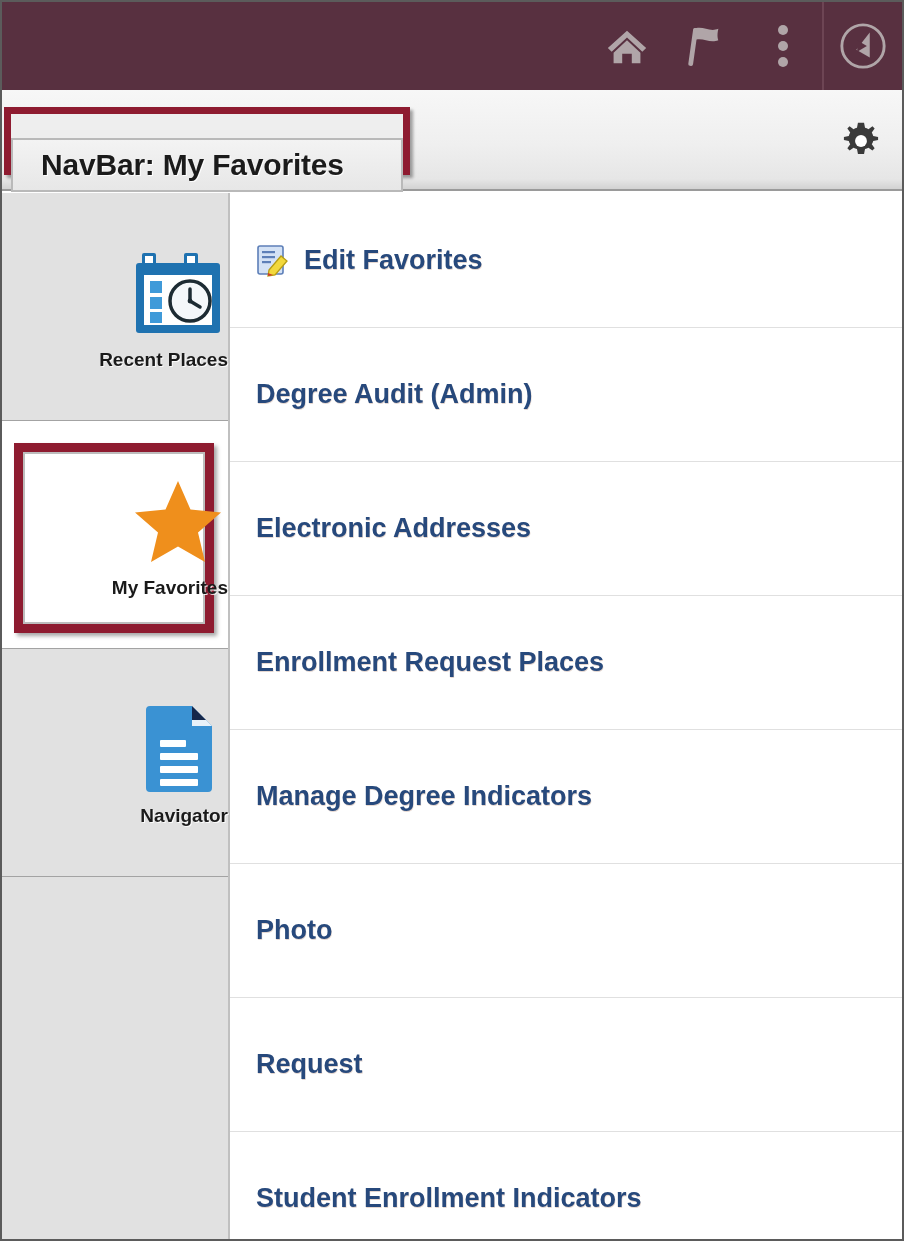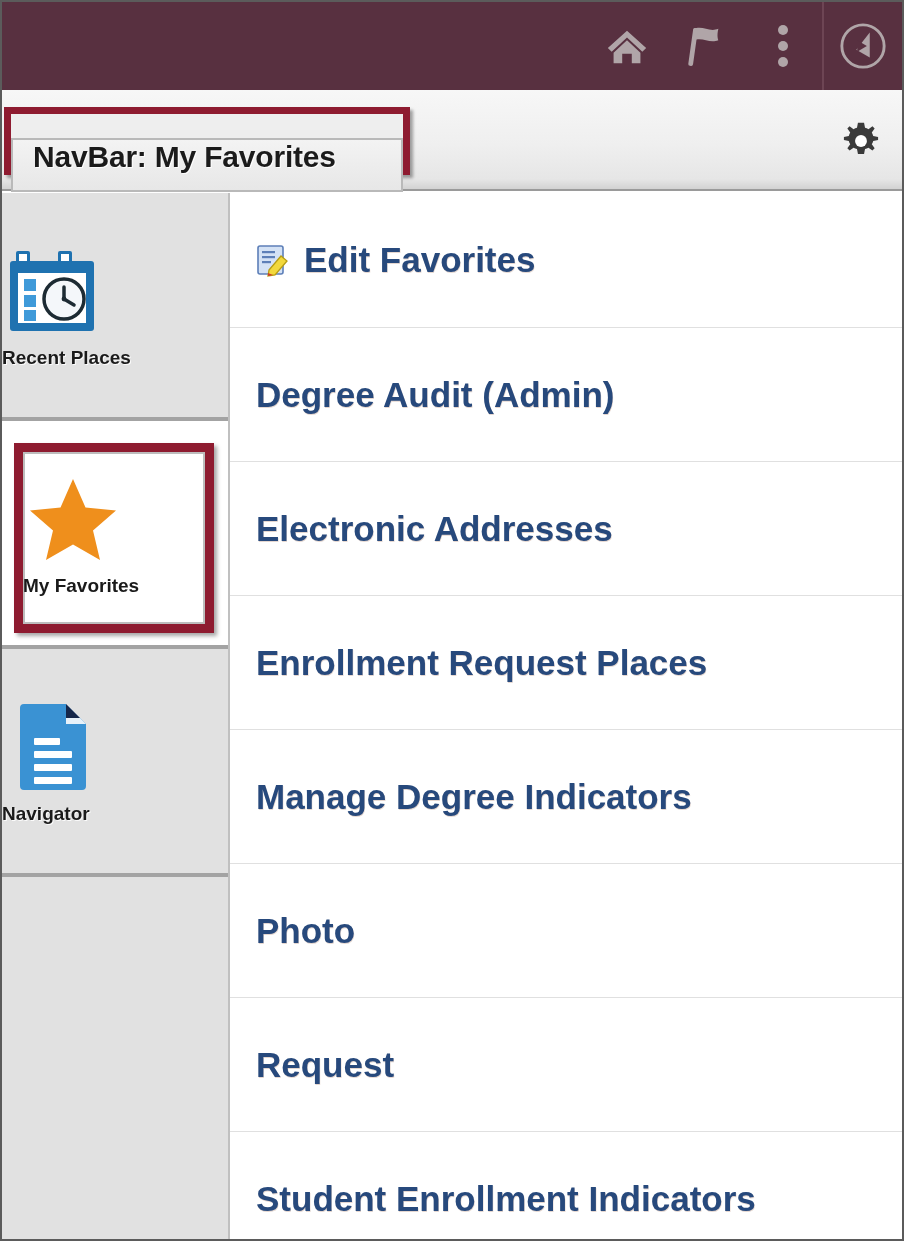--- a/index.html
+++ b/index.html
@@ -70,21 +70,22 @@
     box-shadow: 3px 3px 3px rgba(0,0,0,0.35);
     display: flex;
     align-items: center;
   }
   .title-inner {
     width: 100%;
     height: 100%;
     border: 2px solid #b9b9b9;
     background: linear-gradient(180deg,#f3f3f3 0%, #e7e7e7 100%);
     display: flex;
-    padding-left: 20px;
+    align-items: center;
+    padding-left: 28px;
     margin-top: 48px;
   }
   .navbar-title {
     font-size: 30px;
     font-weight: bold;
     color: #1b1b1b;
     letter-spacing: -0.2px;
     text-shadow: 1px 1px 0 rgba(255,255,255,0.9);
     white-space: nowrap;
   }
@@ -115,24 +116,24 @@
     width: 228px;
     height: 100%;
     background: #e1e1e1;
     border-right: 2px solid #c0c0c0;
     flex-shrink: 0;
   }
   .tile {
     width: 226px;
     height: 228px;
     background: #e1e1e1;
-    border-bottom: 4px solid #a3a3a3;
+    border-bottom: 1px solid #a3a3a3;
     display: flex;
     flex-direction: column;
-    align-items: flex-start;
+    align-items: flex-end;
     justify-content: center;
     cursor: pointer;
     position: relative;
   }
   .tile.active {
     background: #ffffff;
   }
   .tile-art {
     width: 100px;
     height: 100px;
@@ -182,21 +183,21 @@
     cursor: pointer;
   }
   .fav-row.first { height: 135px; }
   .fav-row .edit-icon {
     width: 34px;
     height: 34px;
     margin-right: 14px;
     flex-shrink: 0;
   }
   .fav-text {
-    font-size: 35px;
+    font-size: 27px;
     font-weight: bold;
     color: #27497c;
     white-space: nowrap;
     text-shadow: 0.5px 0.5px 0 rgba(180,140,120,0.35);
   }
 </style>
 </head>
 <body>
 
 <div id="app">

